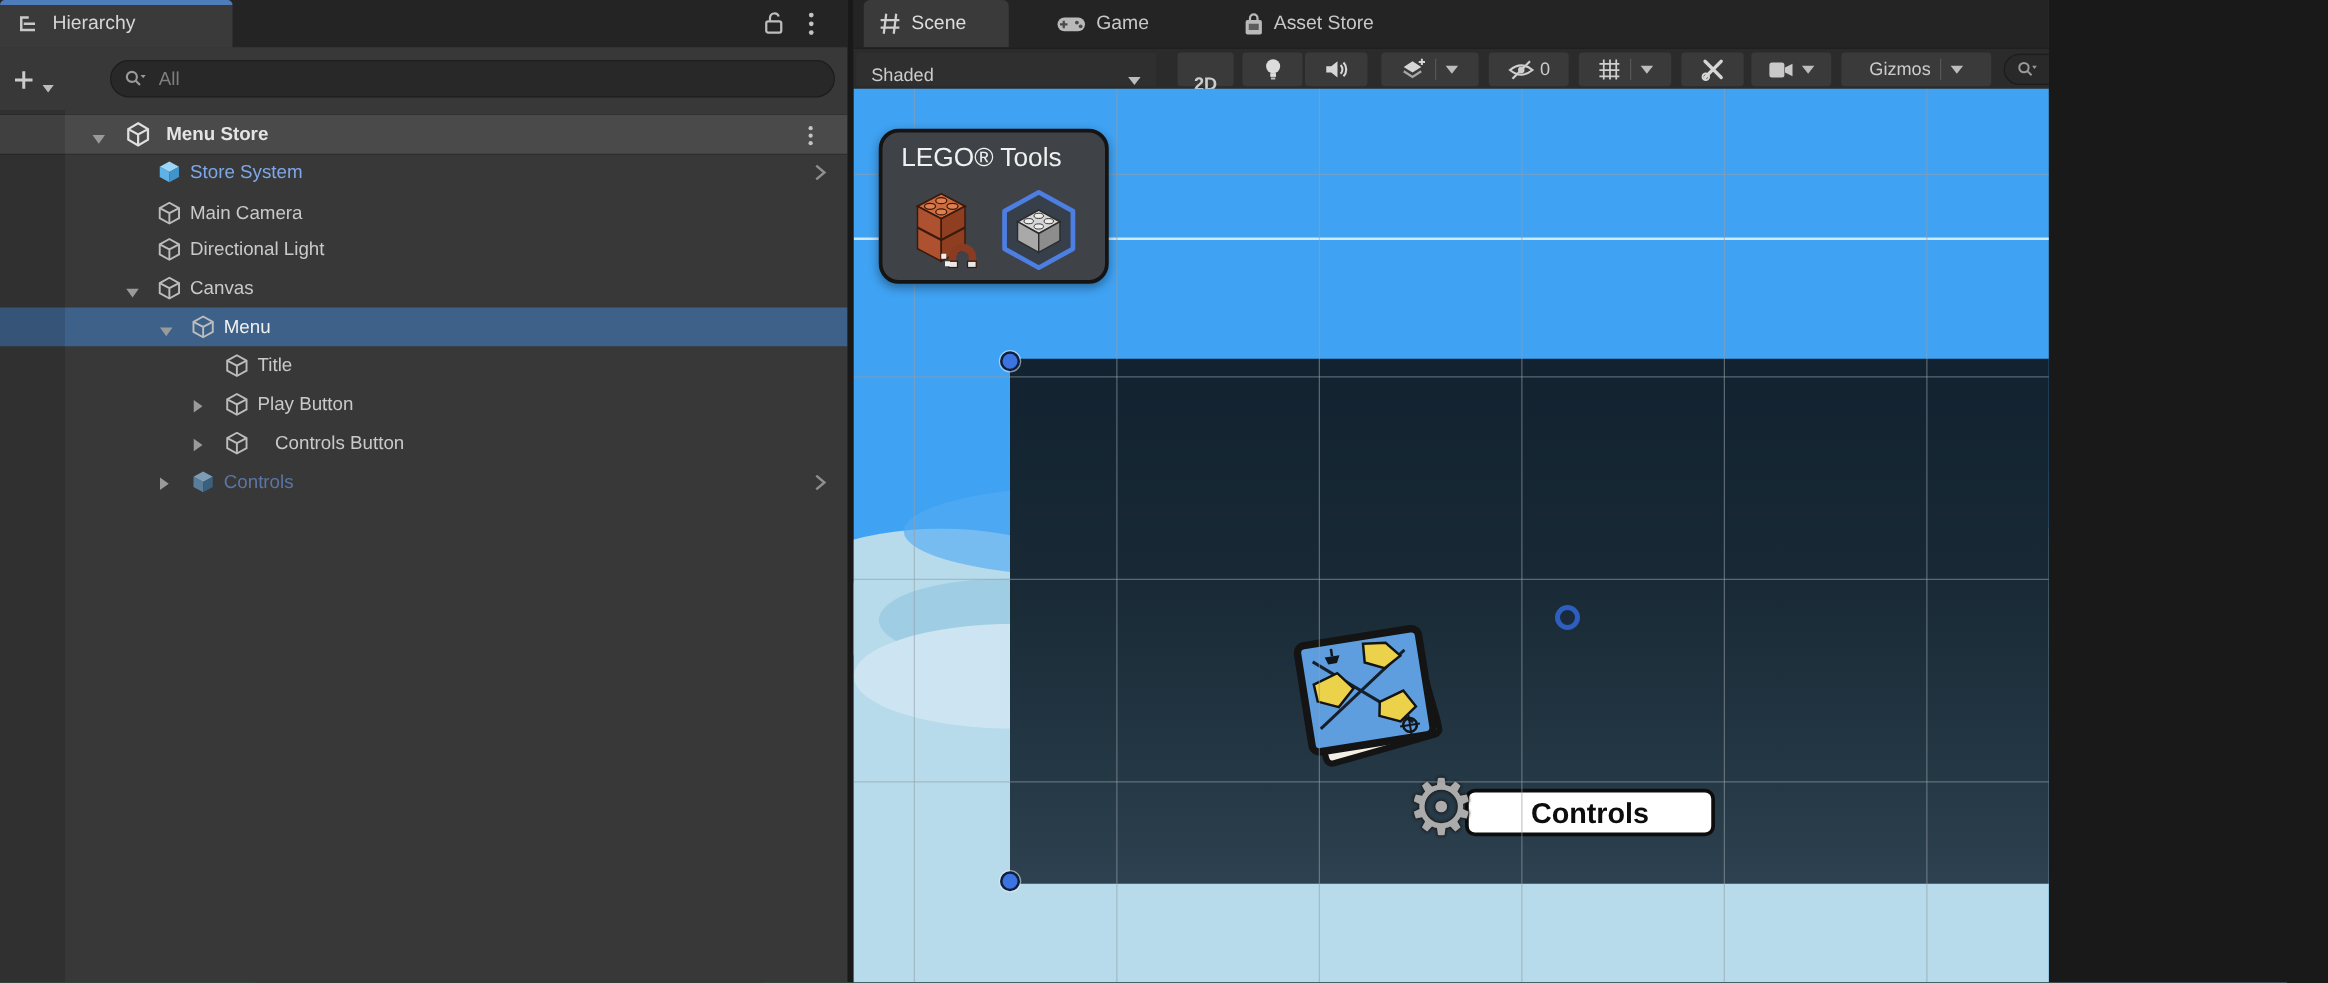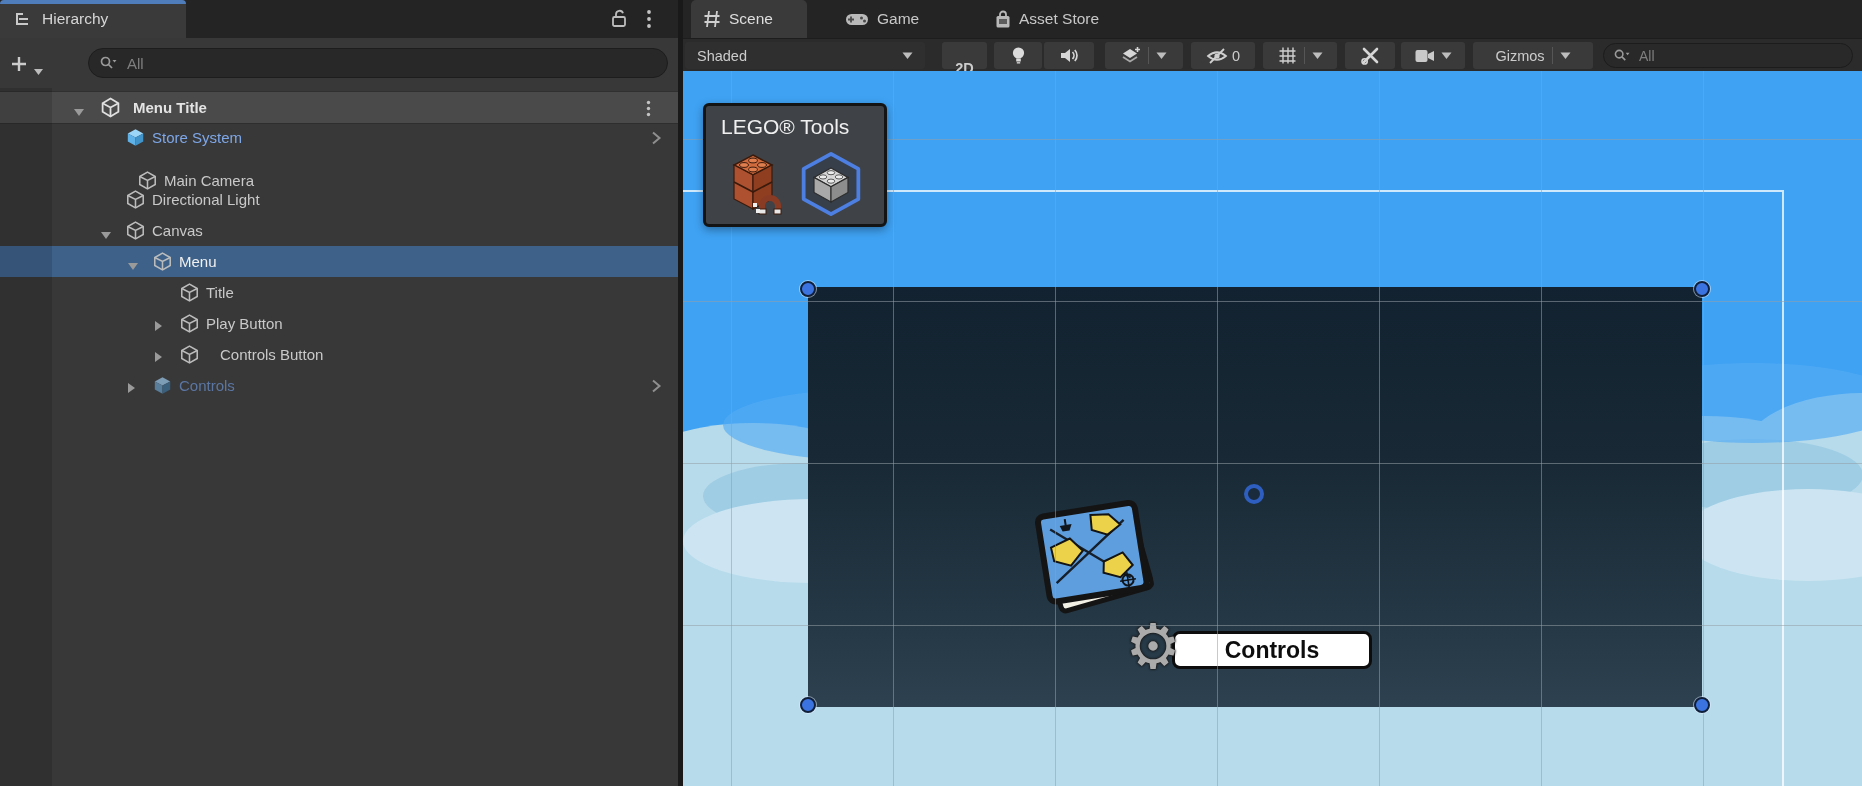--- a/index.html
+++ b/index.html
@@ -1,16 +1,16 @@
 <!DOCTYPE html>
 <html><head>
 <meta charset="utf-8">
 <style>
   html,body{margin:0;padding:0;background:#191919;}
-  .app{position:relative;width:1862px;height:786px;overflow:hidden;
+  .app{position:relative;width:1639px;height:786px;overflow:hidden;
        font-family:"Liberation Sans",sans-serif;background:#14532d;color:#c9c9c9;
        -webkit-font-smoothing:antialiased;}
   .abs{position:absolute;}
 
   
   .h-panel{position:absolute;left:0;top:0;width:678px;height:786px;background:#383838;}
   .panel-divider{position:absolute;left:678px;top:0;width:5px;height:786px;background:#191919;}
   .tabstrip{position:absolute;left:0;top:0;width:100%;height:38px;background:#242424;}
   .h-tab{position:absolute;left:0;top:0;width:186px;height:38px;background:#3a3a3a;
          border-radius:5px 5px 0 0;display:flex;align-items:center;}
@@ -39,21 +39,21 @@
   .chev{position:absolute;left:650px;top:8px;}
 
   
   .s-panel{position:absolute;left:683px;top:0;width:1179px;height:786px;background:#2b2b2b;}
   .s-tabstrip{position:absolute;left:0;top:0;width:100%;height:38px;background:#242424;}
   .s-tab{position:absolute;top:0;height:38px;display:flex;align-items:center;border-radius:5px 5px 0 0;}
   .s-tab.active{background:#3a3a3a;text-align:center;}
   .s-tab .ic{margin:0 8px 0 12px;display:flex;}
   .s-toolbar{position:absolute;left:0;top:38px;width:100%;height:33px;background:#2b2b2b;border-top:1px solid #1d1d1d;}
   .tb{position:absolute;top:3px;height:27px;background:#3a3a3a;border-radius:3px;display:flex;align-items:center;justify-content:center;}
-  .tb.dark{background:#2f2f2f;}
+  .tb.dark{background:#2f2f2f;align-items:flex-end;}
   .tb .txt{font-size:14.5px;color:#cccccc;}
   .tb .sep{width:1px;height:17px;background:#565656;margin:0 7px;}
   .s-search{position:absolute;left:920px;top:4px;width:250px;height:25px;background:#292929;border:1px solid #1c1c1c;
             border-radius:13px;display:flex;align-items:center;padding:0 9px;box-sizing:border-box;}
   .s-search input{flex:1;background:transparent;border:none;outline:none;color:#cfcfcf;font-size:14px;
             font-family:"Liberation Sans",sans-serif;margin-left:7px;}
   .s-search input::placeholder{color:#7f7f7f;}
 
   
   .viewport{position:absolute;left:0;top:71px;width:1179px;height:715px;overflow:hidden;background:#3fa2f3;}
@@ -76,21 +76,21 @@
             display:flex;align-items:center;justify-content:center;}
   .controls-btn .t{font-size:23px;font-weight:bold;color:#0d0d0d;}
   .map-icon{position:absolute;left:356px;top:434px;width:110px;height:104px;transform:rotate(-9deg);}
   .gear-icon{position:absolute;left:438px;top:544px;width:64px;height:64px;font-size:62px;line-height:64px;
              text-align:center;color:#ababab;
              text-shadow:0 0 2px #1d1d1d,0 0 2px #1d1d1d,0 0 3px #1d1d1d;}
   .gridline{position:absolute;background:rgba(150,158,165,0.55);}
   .handle{position:absolute;width:16px;height:16px;border-radius:50%;background:#3b74e0;
           border:2px solid #101f3a;box-sizing:border-box;box-shadow:0 0 0 1px rgba(225,238,255,0.55);}
   .lego-panel{position:absolute;left:20px;top:32px;width:184px;height:124px;background:#3f4347;
-              border:3px solid #141414;border-radius:6px;box-shadow:0 3px 8px rgba(0,0,0,0.35);box-sizing:border-box;}
+              border:3px solid #141414;border-radius:16px;box-shadow:0 3px 8px rgba(0,0,0,0.35);box-sizing:border-box;}
   .lego-title{position:absolute;left:15px;top:9px;font-size:21px;color:#f0f0f0;}
   .lego-tool{position:absolute;top:44px;width:66px;height:68px;display:flex;align-items:center;justify-content:center;}
 </style>
 </head>
 <body>
 
 <div class="app">
 
   <div class="h-panel">
     <div class="tabstrip">
@@ -145,42 +145,42 @@
           <svg width="12" height="9" viewBox="0 0 12 9">
               <path d="M1 1 L11 1 L6 8 Z" fill="#9a9a9a"></path>
             </svg>
         </span>
         <span class="abs" style="left:100px;top:5px;">
           <svg width="21" height="21" viewBox="0 0 20 20">
               <path d="M10 1.5 L17.5 6 V14 L10 18.5 L2.5 14 V6 Z" fill="none" stroke="#e0e0e0" stroke-width="1.7"></path>
               <path d="M2.5 6 L10 10 L17.5 6 M10 10 V18.5" fill="none" stroke="#e0e0e0" stroke-width="1.7"></path>
             </svg>
         </span>
-        <span class="lbl">Menu Title</span>
+        <span class="lbl">Menu Store</span>
         <span class="abs" style="left:646px;top:8px;">
           <svg width="5" height="17" viewBox="0 0 5 17">
               <circle cx="2.5" cy="2.5" r="1.7" fill="#c4c4c4"></circle>
               <circle cx="2.5" cy="8.5" r="1.7" fill="#c4c4c4"></circle>
               <circle cx="2.5" cy="14.5" r="1.7" fill="#c4c4c4"></circle>
             </svg>
         </span>
       </div>
       <div id="tree-rows">
           <div class="row" style="top: 34px;">
             <span class="abs" style="left:126px;top:6px;"><svg width="19" height="19" viewBox="0 0 16 16">
                 <path d="M8 1 L14.5 4.6 L8 8 L1.5 4.6 Z" fill="#9bd5f7"></path>
                 <path d="M1.5 4.6 L8 8 V15 L1.5 11.4 Z" fill="#5fb2e8"></path>
                 <path d="M14.5 4.6 L8 8 V15 L14.5 11.4 Z" fill="rgb(65,148,202)"></path>
               </svg></span>
             <span class="lbl" style="left:152px;color:#7ea7e8;">Store System</span>
             <span class="chev"><svg width="12" height="16" viewBox="0 0 12 16">
                 <path d="M3 2.5 L9.5 8 L3 13.5" stroke="#8f8f8f" stroke-width="2" fill="none"></path>
               </svg></span>
           </div>
-          <div class="row" style="top: 77px; margin-left: 12px;">
+          <div class="row" style="top: 67px;">
             <span class="abs" style="left:126px;top:6px;"><svg width="19" height="19" viewBox="0 0 16 16">
                 <path d="M8 1 L14.5 4.6 V11.4 L8 15 L1.5 11.4 V4.6 Z" fill="none" stroke="#bcbcbc" stroke-width="1.3"></path>
                 <path d="M1.5 4.6 L8 8 L14.5 4.6 M8 8 V15" fill="none" stroke="#bcbcbc" stroke-width="1.3"></path>
               </svg></span>
             <span class="lbl" style="left:152px;color:#c9c9c9;">Main Camera</span>
           </div>
           <div class="row" style="top: 96px;">
             <span class="abs" style="left:126px;top:6px;"><svg width="19" height="19" viewBox="0 0 16 16">
                 <path d="M8 1 L14.5 4.6 V11.4 L8 15 L1.5 11.4 V4.6 Z" fill="none" stroke="#bcbcbc" stroke-width="1.3"></path>
                 <path d="M1.5 4.6 L8 8 L14.5 4.6 M8 8 V15" fill="none" stroke="#bcbcbc" stroke-width="1.3"></path>

